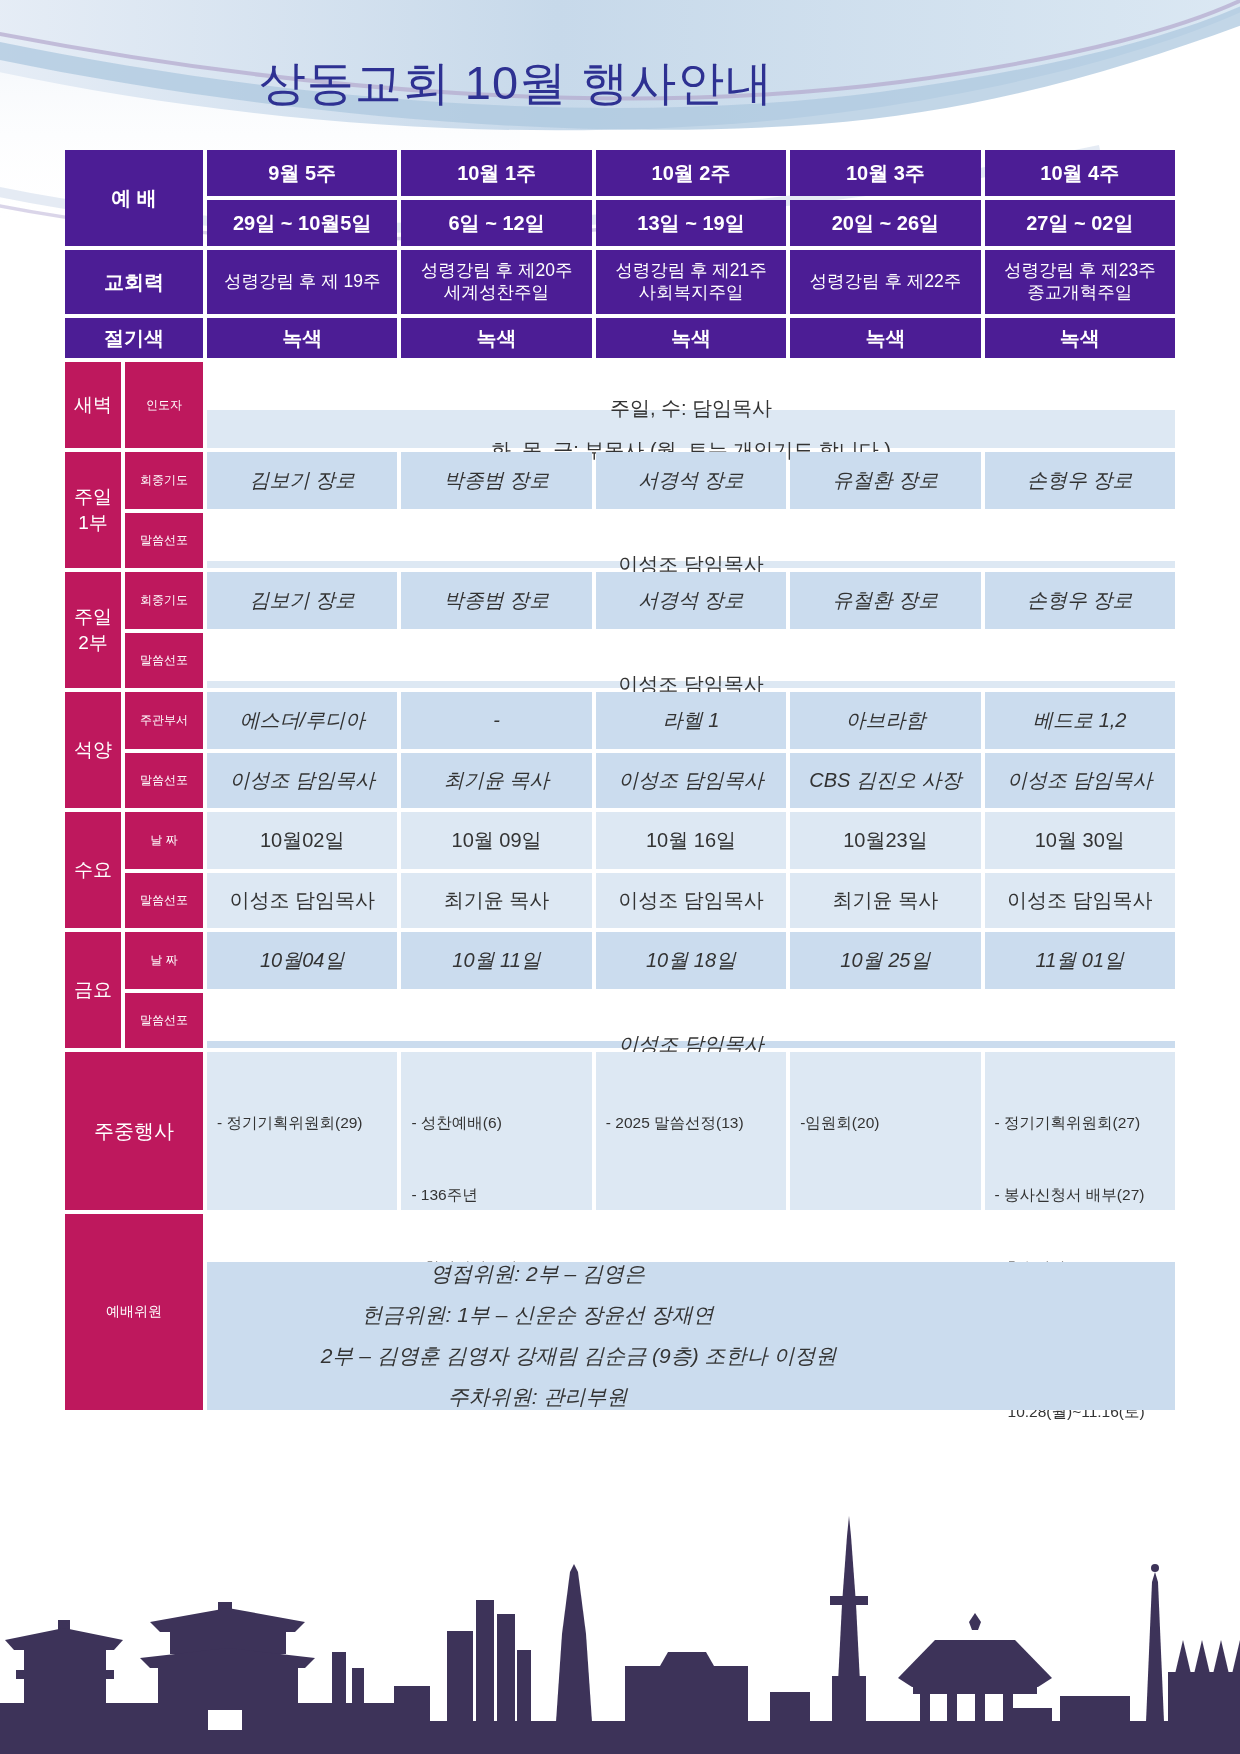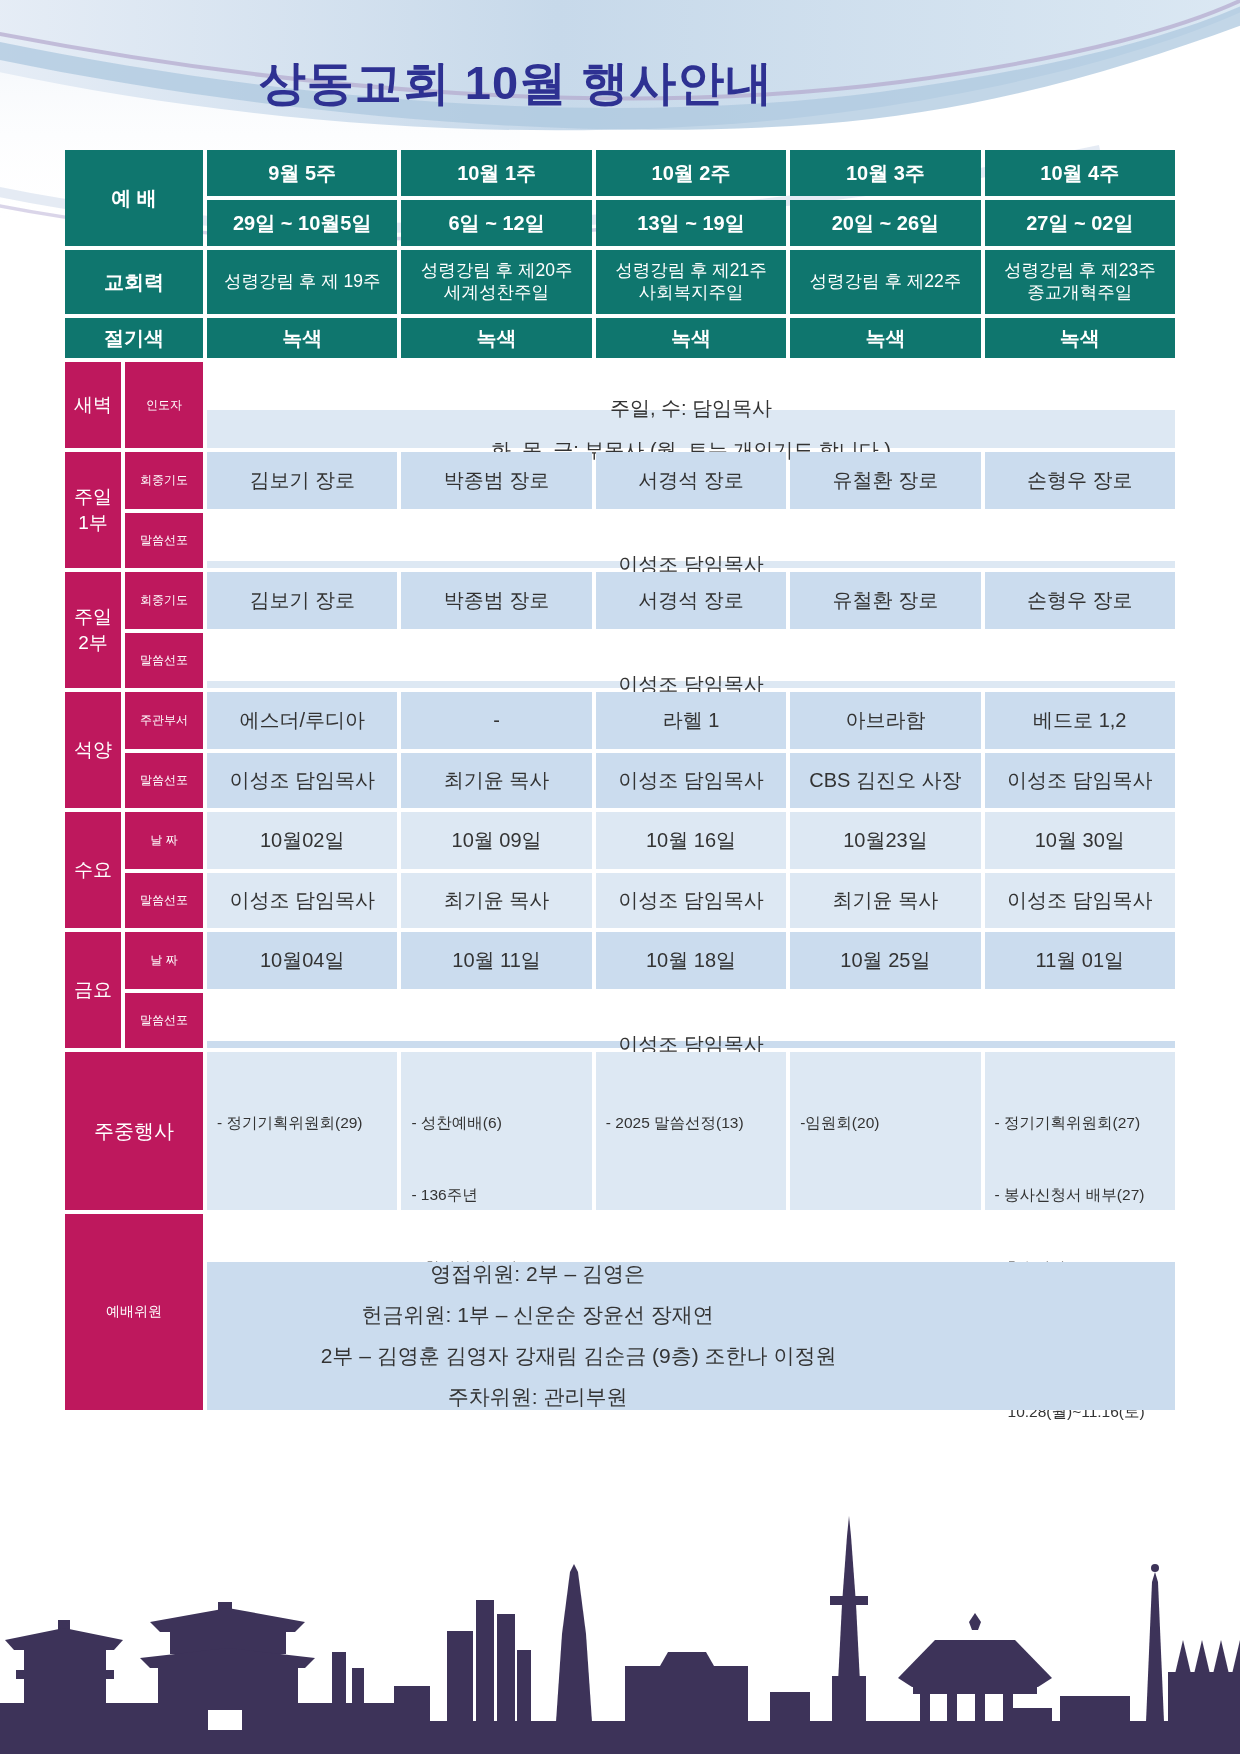--- a/index.html
+++ b/index.html
@@ -9,42 +9,42 @@
     background:#ffffff;
     font-family:"Liberation Sans", sans-serif;
     overflow:hidden;
   }
   
   .swoosh { position:absolute; top:0; left:0; width:1240px; height:260px; }
   
   .page-title {
     position:absolute; top:52px; left:0; width:1032px;
     text-align:center;
-    font-size:47px; font-weight:700; color:#2e3192;
+    font-size:47px; font-weight:400; color:#2e3192;
     letter-spacing:1px;
   }
   
   .schedule {
     position:absolute; top:150px; left:65px; width:1110px;
     display:grid;
     grid-template-columns:56px 78px repeat(5, 1fr);
     grid-template-rows:46px 46px 64px 40px 86px 57px 55px 57px 55px 57px 55px 57px 55px 57px 55px 158px 196px;
     gap:4px;
   }
   .schedule > div {
     display:flex; align-items:center; justify-content:center;
     text-align:center;
   }
-  .hd { background:#0f766e; color:#ffffff; font-weight:700; font-size:20px; }
+  .hd { background:#4c1d95; color:#ffffff; font-weight:700; font-size:20px; }
   .hd.small { font-size:17.5px; line-height:1.25; flex-direction:column; font-weight:400; }
   .lbl { background:#be185d; color:#ffffff; }
   .group { font-size:19px; line-height:1.35; flex-direction:column; }
   .sub { font-size:12px; }
   .cl { background:#dde8f3; color:#333333; font-size:20px; }
-  .cd { background:#cbdcee; color:#333333; font-size:20px; }
+  .cd { background:#cbdcee; color:#333333; font-size:20px;font-style:italic; }
   .span2c { grid-column:span 2; }
   .span2r { grid-row:span 2; }
   .span5c { grid-column:span 5;margin-top:48px; }
   .wide2 { grid-column:1 / span 2; }
   .dawn-cell { flex-direction:column; line-height:2.1; font-size:20px; }
   .events-cell {
     align-items:flex-start !important; justify-content:flex-start !important;
     text-align:left; padding:12px 10px;
     font-size:15.5px; line-height:1.7; color:#333333;
     flex-direction:column;

